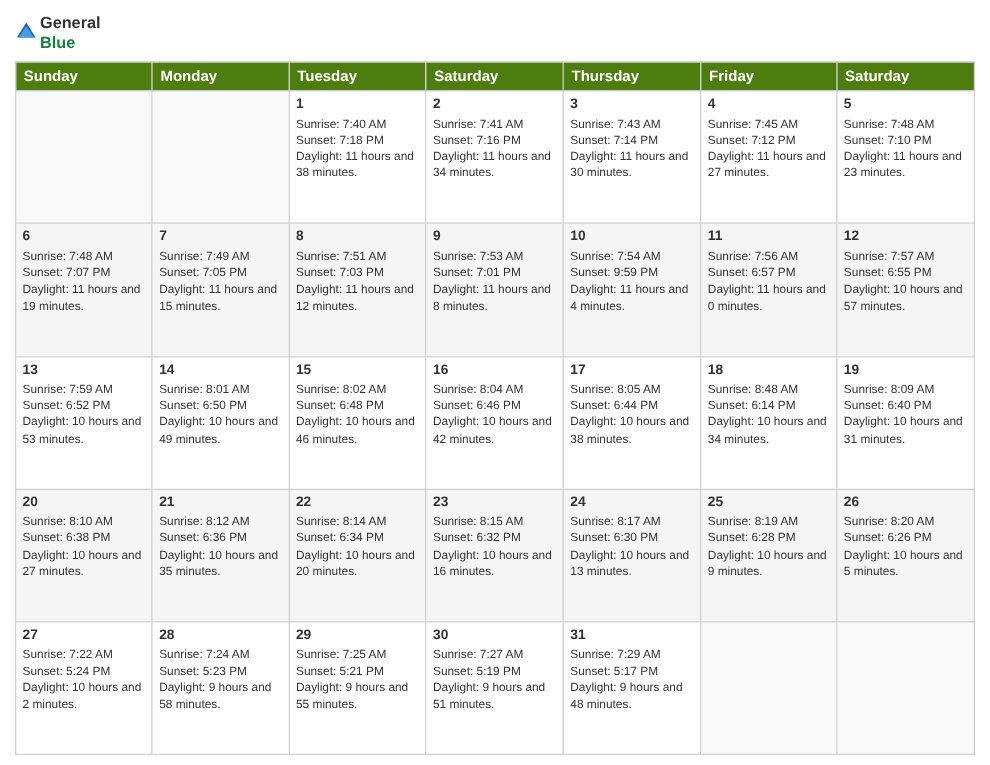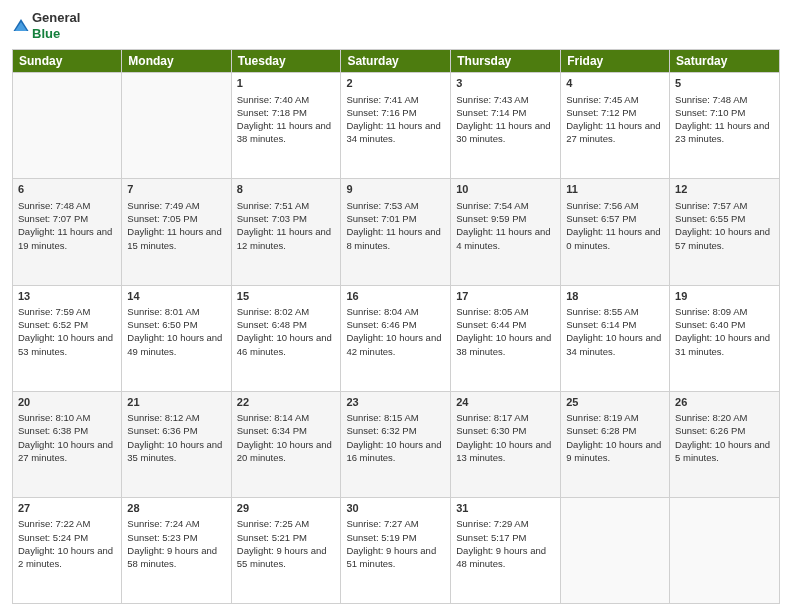--- a/index.html
+++ b/index.html
@@ -143,21 +143,21 @@
           <td><span class="day-number">10</span><span>Sunrise: 7:54 AM</span><br><span>Sunset: 9:59 PM</span><br><span>Daylight: 11 hours and 4 minutes.</span></td>
           <td><span class="day-number">11</span><span>Sunrise: 7:56 AM</span><br><span>Sunset: 6:57 PM</span><br><span>Daylight: 11 hours and 0 minutes.</span></td>
           <td><span class="day-number">12</span><span>Sunrise: 7:57 AM</span><br><span>Sunset: 6:55 PM</span><br><span>Daylight: 10 hours and 57 minutes.</span></td>
         </tr>
         <tr>
           <td><span class="day-number">13</span><span>Sunrise: 7:59 AM</span><br><span>Sunset: 6:52 PM</span><br><span>Daylight: 10 hours and 53 minutes.</span></td>
           <td><span class="day-number">14</span><span>Sunrise: 8:01 AM</span><br><span>Sunset: 6:50 PM</span><br><span>Daylight: 10 hours and 49 minutes.</span></td>
           <td><span class="day-number">15</span><span>Sunrise: 8:02 AM</span><br><span>Sunset: 6:48 PM</span><br><span>Daylight: 10 hours and 46 minutes.</span></td>
           <td><span class="day-number">16</span><span>Sunrise: 8:04 AM</span><br><span>Sunset: 6:46 PM</span><br><span>Daylight: 10 hours and 42 minutes.</span></td>
           <td><span class="day-number">17</span><span>Sunrise: 8:05 AM</span><br><span>Sunset: 6:44 PM</span><br><span>Daylight: 10 hours and 38 minutes.</span></td>
-          <td><span class="day-number">18</span><span>Sunrise: 8:55 AM</span><br><span>Sunset: 6:14 PM</span><br><span>Daylight: 10 hours and 34 minutes.</span></td>
+          <td><span class="day-number">18</span><span>Sunrise: 8:48 AM</span><br><span>Sunset: 6:14 PM</span><br><span>Daylight: 10 hours and 34 minutes.</span></td>
           <td><span class="day-number">19</span><span>Sunrise: 8:09 AM</span><br><span>Sunset: 6:40 PM</span><br><span>Daylight: 10 hours and 31 minutes.</span></td>
         </tr>
         <tr>
           <td><span class="day-number">20</span><span>Sunrise: 8:10 AM</span><br><span>Sunset: 6:38 PM</span><br><span>Daylight: 10 hours and 27 minutes.</span></td>
           <td><span class="day-number">21</span><span>Sunrise: 8:12 AM</span><br><span>Sunset: 6:36 PM</span><br><span>Daylight: 10 hours and 35 minutes.</span></td>
           <td><span class="day-number">22</span><span>Sunrise: 8:14 AM</span><br><span>Sunset: 6:34 PM</span><br><span>Daylight: 10 hours and 20 minutes.</span></td>
           <td><span class="day-number">23</span><span>Sunrise: 8:15 AM</span><br><span>Sunset: 6:32 PM</span><br><span>Daylight: 10 hours and 16 minutes.</span></td>
           <td><span class="day-number">24</span><span>Sunrise: 8:17 AM</span><br><span>Sunset: 6:30 PM</span><br><span>Daylight: 10 hours and 13 minutes.</span></td>
           <td><span class="day-number">25</span><span>Sunrise: 8:19 AM</span><br><span>Sunset: 6:28 PM</span><br><span>Daylight: 10 hours and 9 minutes.</span></td>
           <td><span class="day-number">26</span><span>Sunrise: 8:20 AM</span><br><span>Sunset: 6:26 PM</span><br><span>Daylight: 10 hours and 5 minutes.</span></td>

